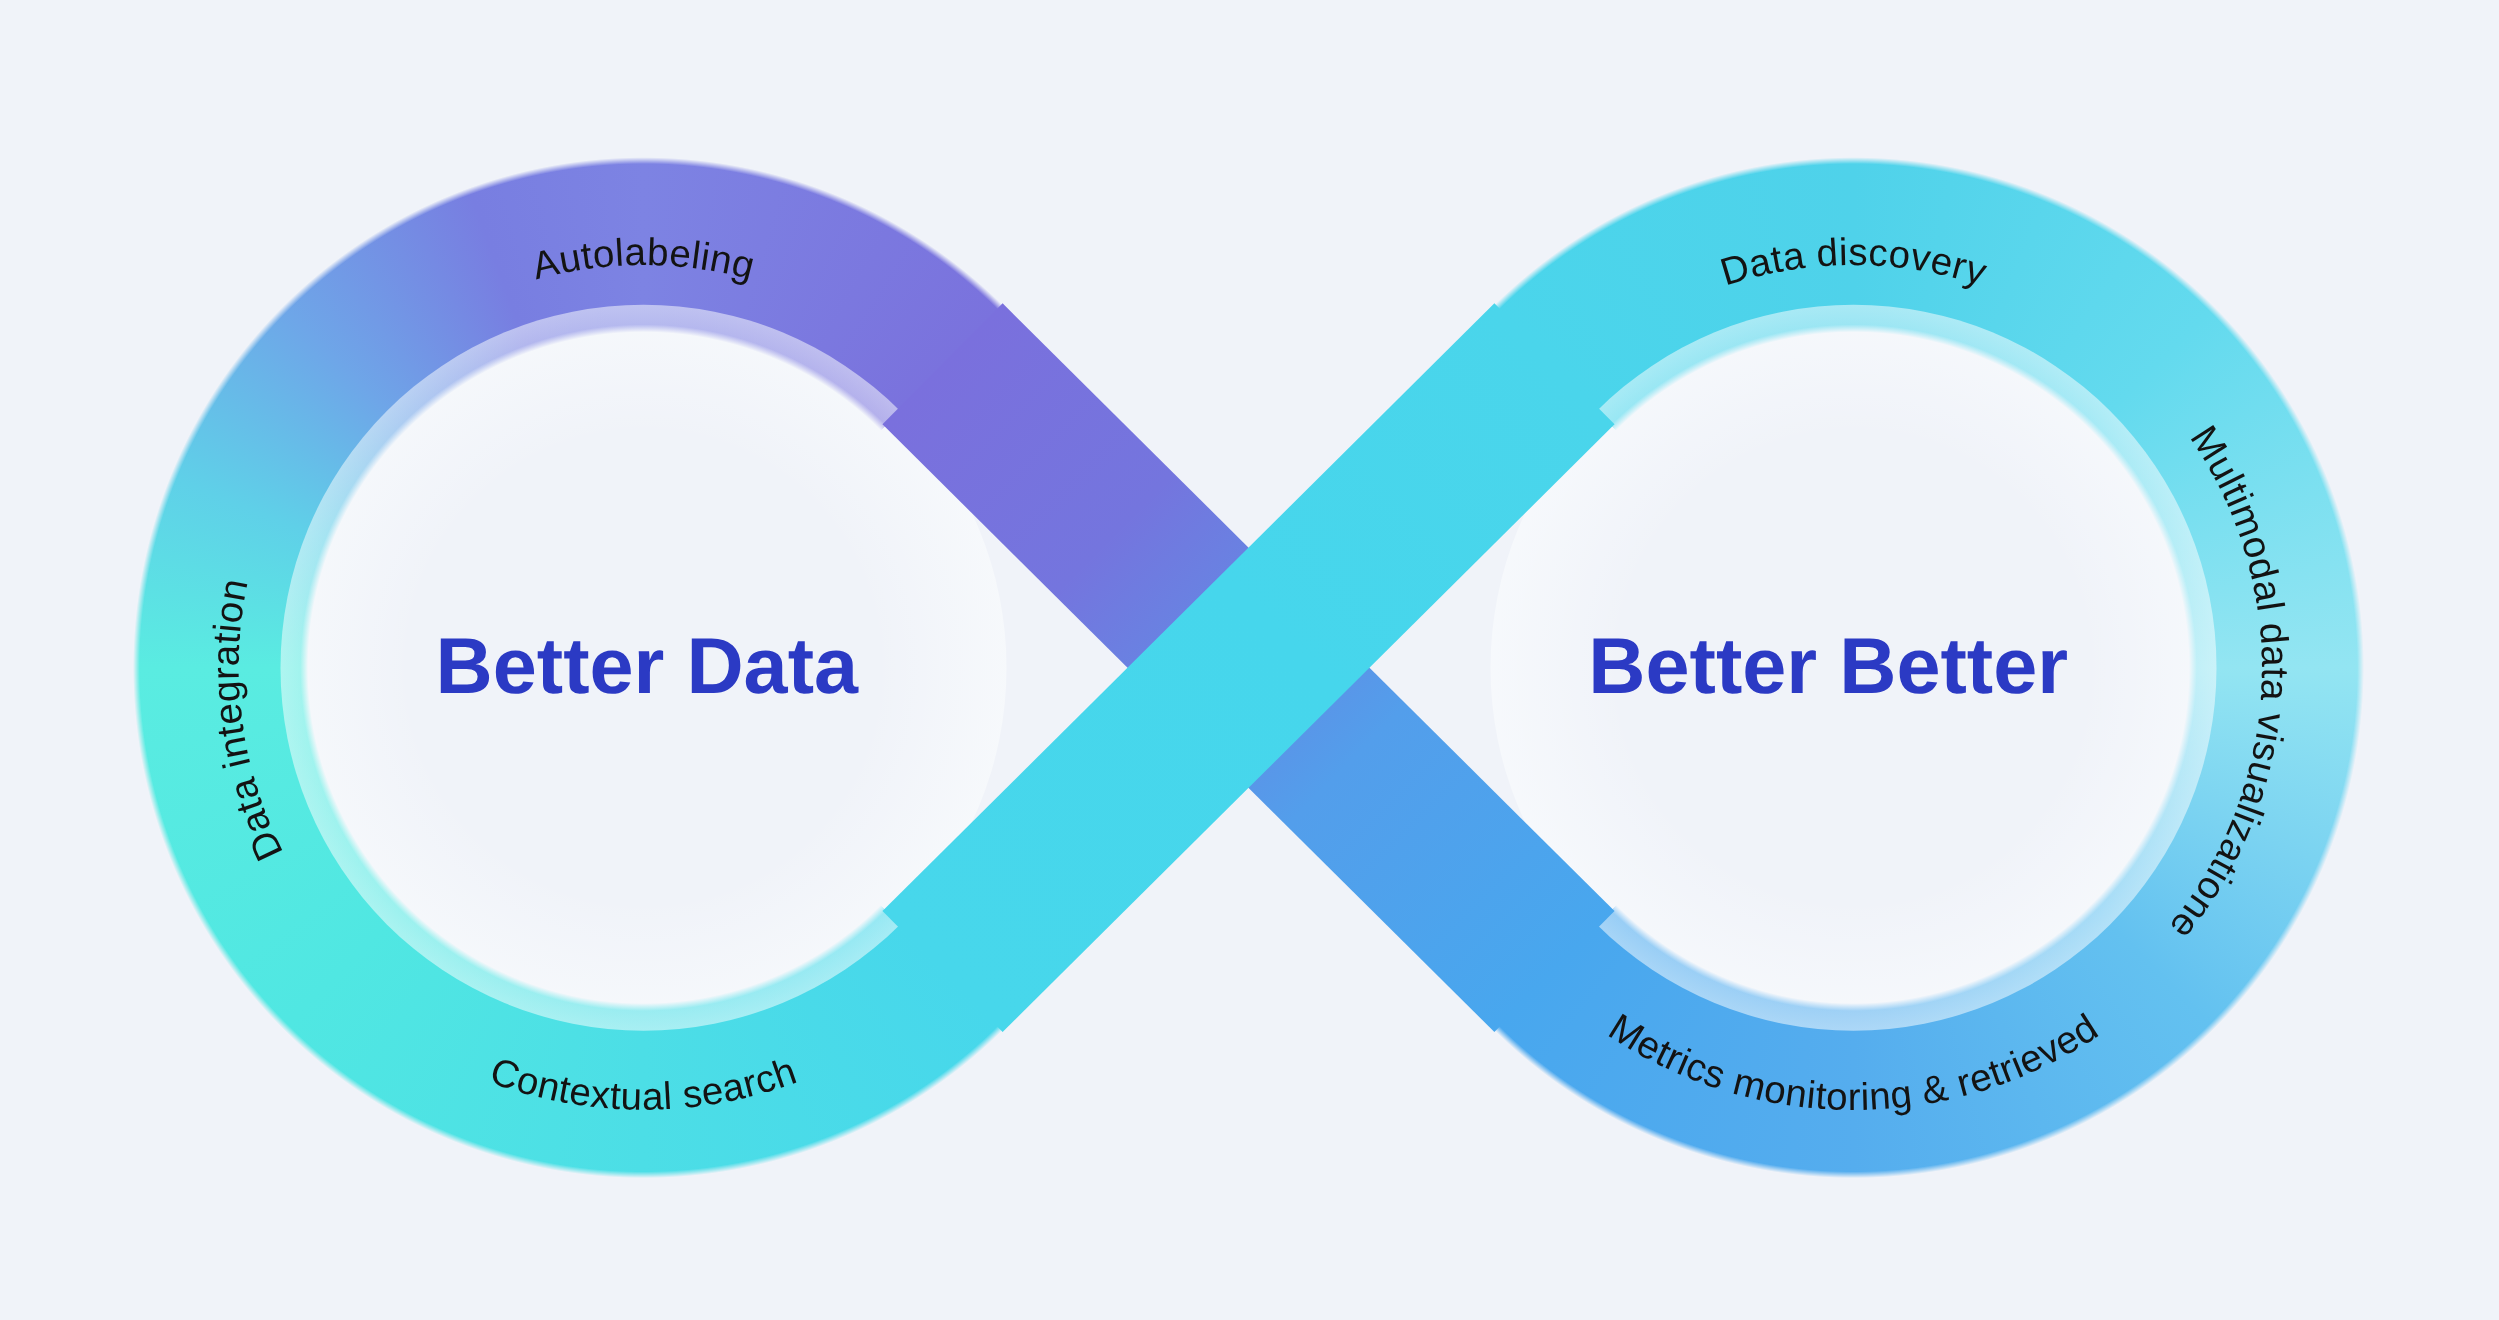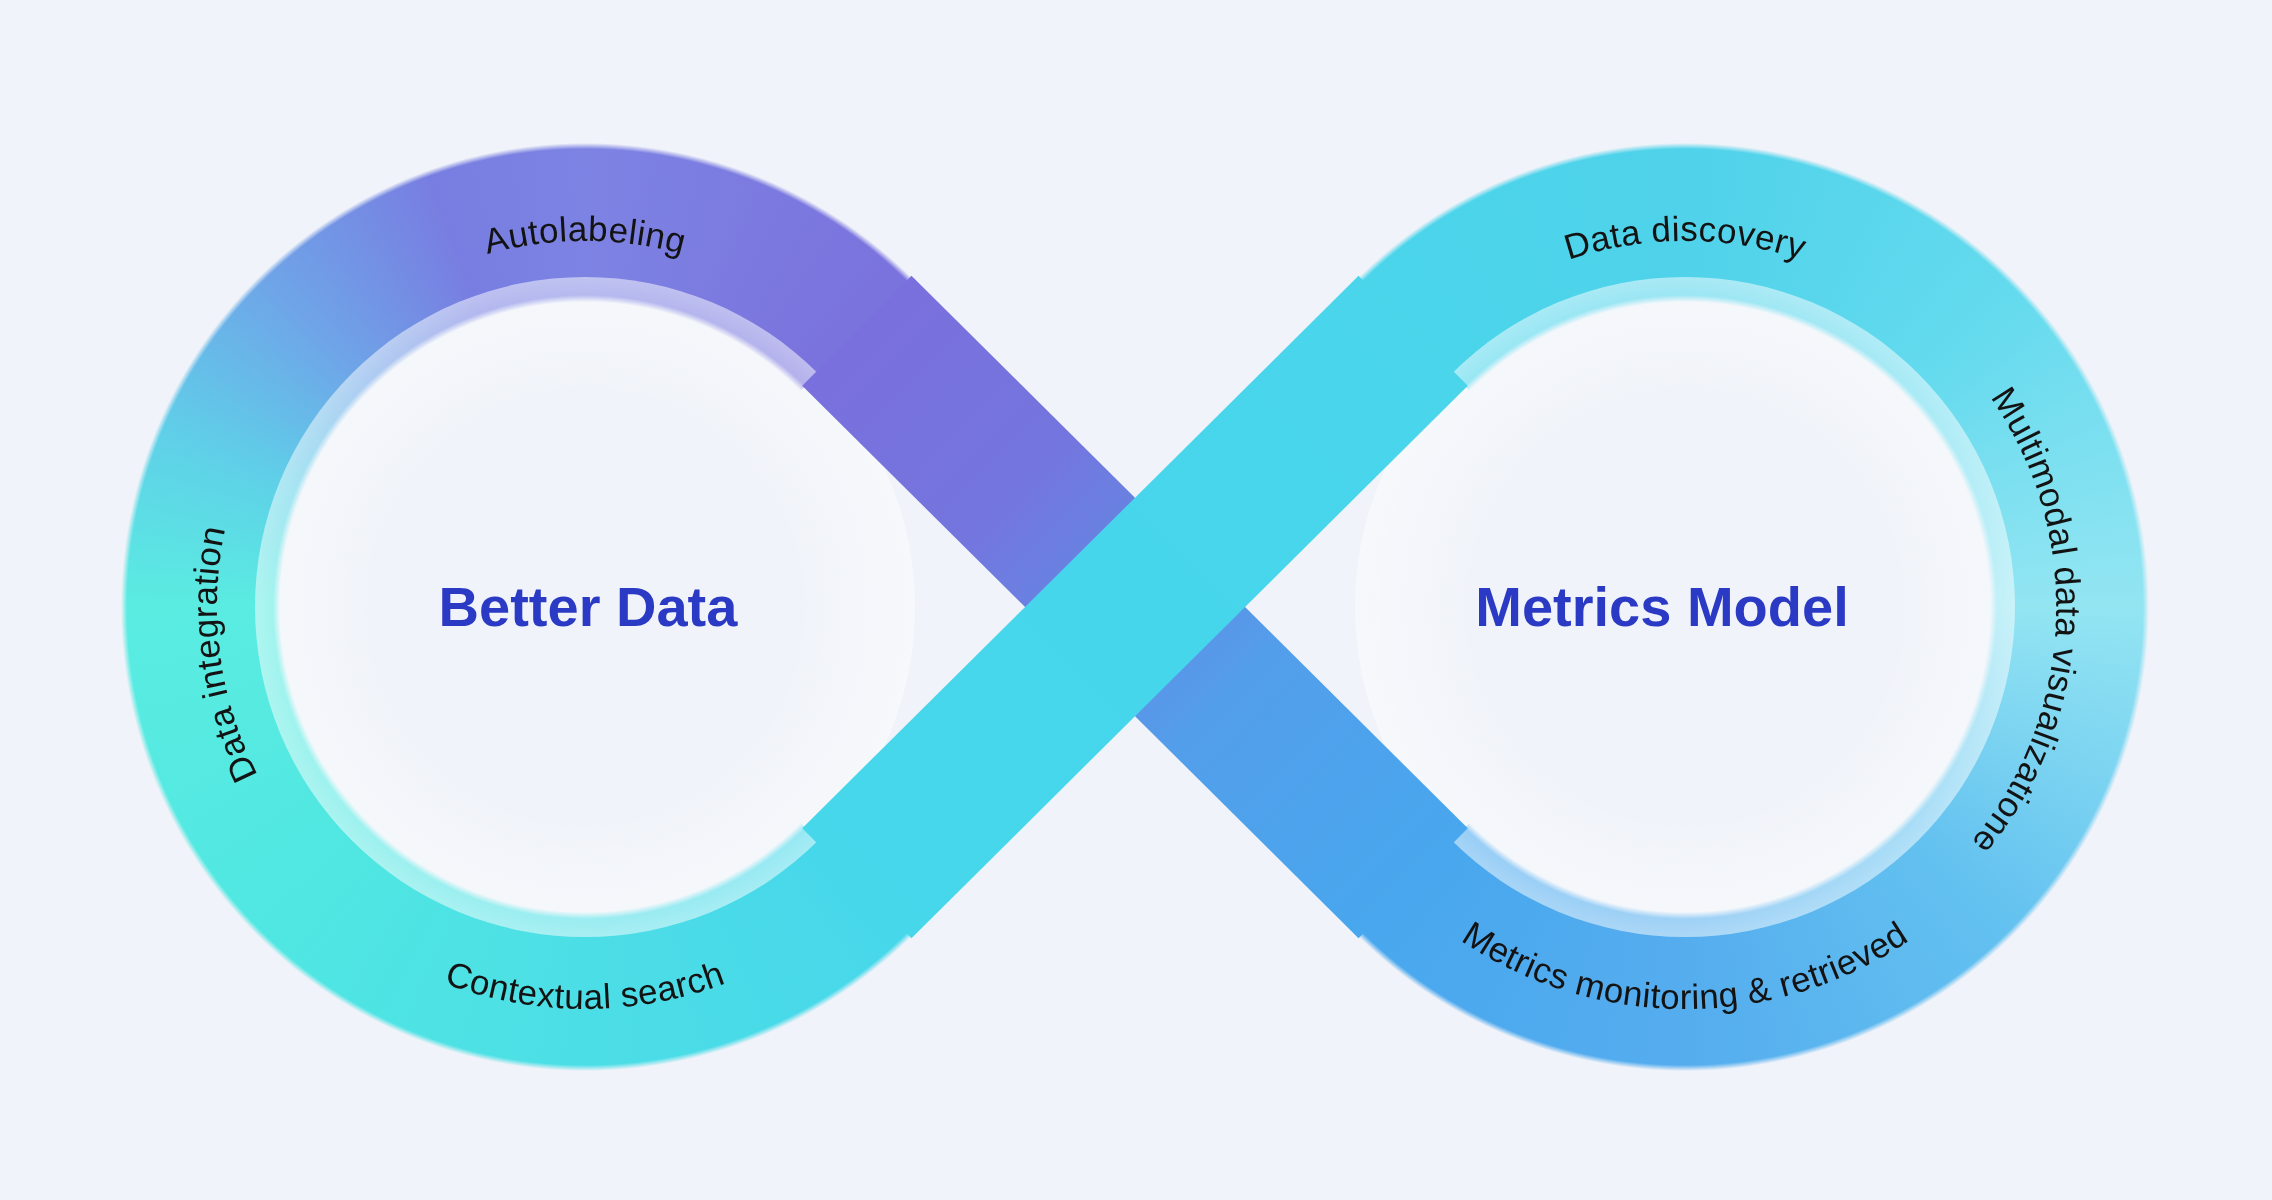--- a/index.html
+++ b/index.html
@@ -92,21 +92,21 @@
     background: linear-gradient(to right,
       #7a70dd 0%, #7475de 28%, #6389e4 48%, #539eeb 66%, #48a7ee 100%);
   }
   .band-over {
     transform: translate(-50%,-50%) rotate(-44.8deg);
     background: linear-gradient(to right, #47d7eb 0%, #46d6ec 55%, #4ad5eb 100%);
   }
   .loop-title {
     position: absolute;
     transform: translate(-50%,-50%);
-    font-size: 56px;
+    font-size: 72px;
     font-weight: 700;
     letter-spacing: 0px;
     color: #2b3ac4;
     white-space: nowrap;
   }
   .title-left { left: 588px; top: 606px; }
   .title-right { left: 1662px; top: 606px; }
   svg.labels {
     position: absolute;
     left: 0; top: 0;
@@ -129,21 +129,21 @@
   <div class="ring ring-right"></div>
   <div class="cutout cutout-right"></div>
 
   <div class="inner-glow inner-glow-left"></div>
   <div class="inner-glow inner-glow-right"></div>
 
   <div class="band band-under"></div>
   <div class="band band-over"></div>
 
   <div class="loop-title title-left">Better Data</div>
-  <div class="loop-title title-right">Metrics Model</div>
+  <div class="loop-title title-right">Better Better</div>
 
   <svg class="labels" width="2272" height="1200" viewBox="0 0 2272 1200">
     <defs>
       <path id="arc-left-top" d="M 268 424 A 366 366 0 0 1 902 424"></path>
       <path id="arc-left-side" d="M 374 908 A 368 368 0 0 1 303 370"></path>
       <path id="arc-left-bottom" d="M 384 955 A 402 402 0 0 0 786 955"></path>
       <path id="arc-right-top" d="M 1368 424 A 366 366 0 0 1 2002 424"></path>
       <path id="arc-right-side" d="M 1840.5 273.5 A 366 366 0 0 1 1810.9 952.8"></path>
       <path id="arc-right-bottom" d="M 1400.7 891.3 A 402 402 0 0 0 1969.3 891.3"></path>
     </defs>

